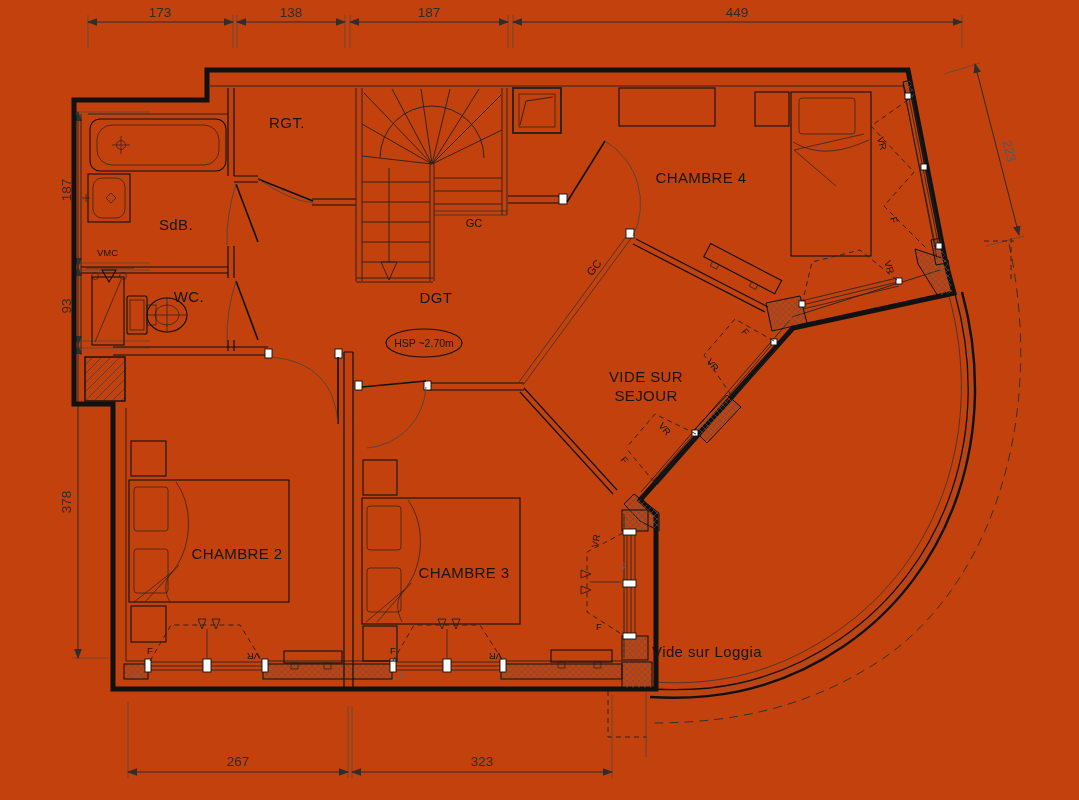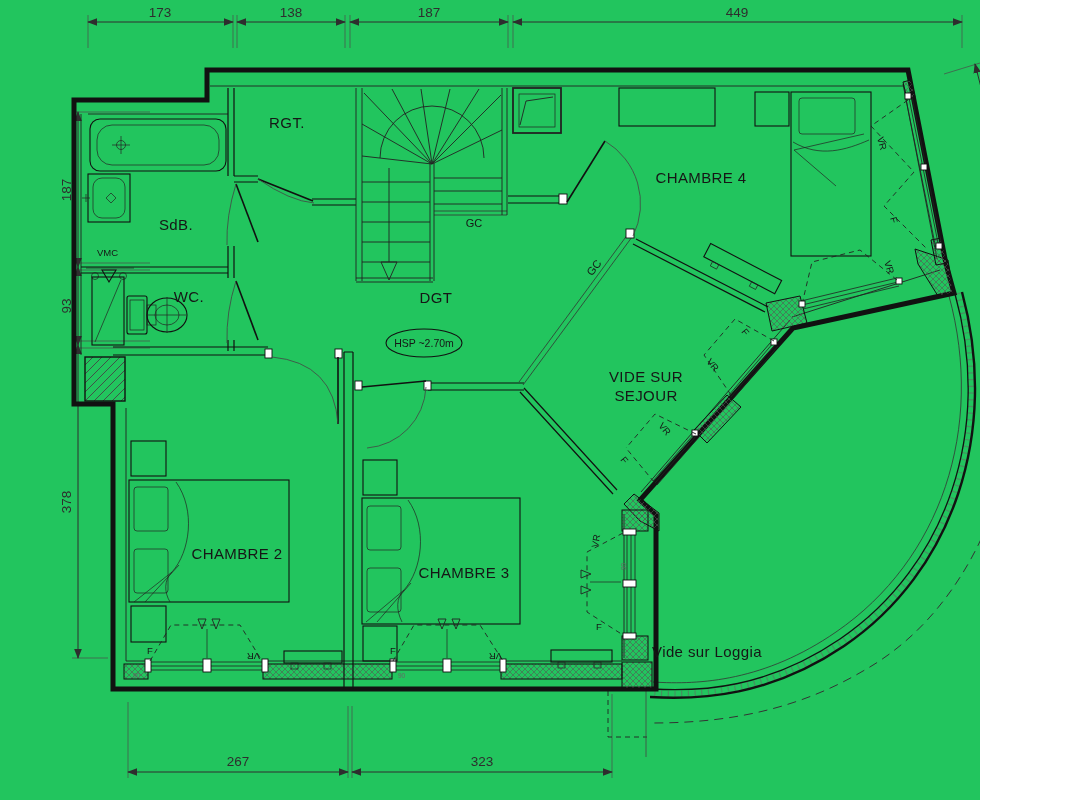--- a/index.html
+++ b/index.html
@@ -1,16 +1,16 @@
 <!DOCTYPE html>
 <html><head>
 <meta charset="utf-8">
 <style>
   html,body{margin:0;padding:0;background:#ffffff;}
-  .stage{width:980px;height:800px;position:relative;background:#22c55e;overflow:hidden;}
+  .stage{width:1079px;height:800px;position:relative;background:#c2410c;overflow:hidden;}
   svg{display:block;}
   text{font-family:"Liberation Sans","DejaVu Sans",sans-serif;fill:#161616;}
   .room-label{font-size:15px;letter-spacing:.4px;}
   .small-label{font-size:11px;}
   .tiny-label{font-size:9.5px;}
   .dim-label{font-size:13.5px;fill:#2e2e2e;}
   .dim-label-alt{font-size:13px;fill:#4d5a66;}
   .micro{font-size:6.5px;fill:#666;}
   .w-outer{stroke:#111;stroke-width:5;fill:none;stroke-linejoin:miter;}
   .w-in{stroke:#222;stroke-width:.9;fill:none;}

